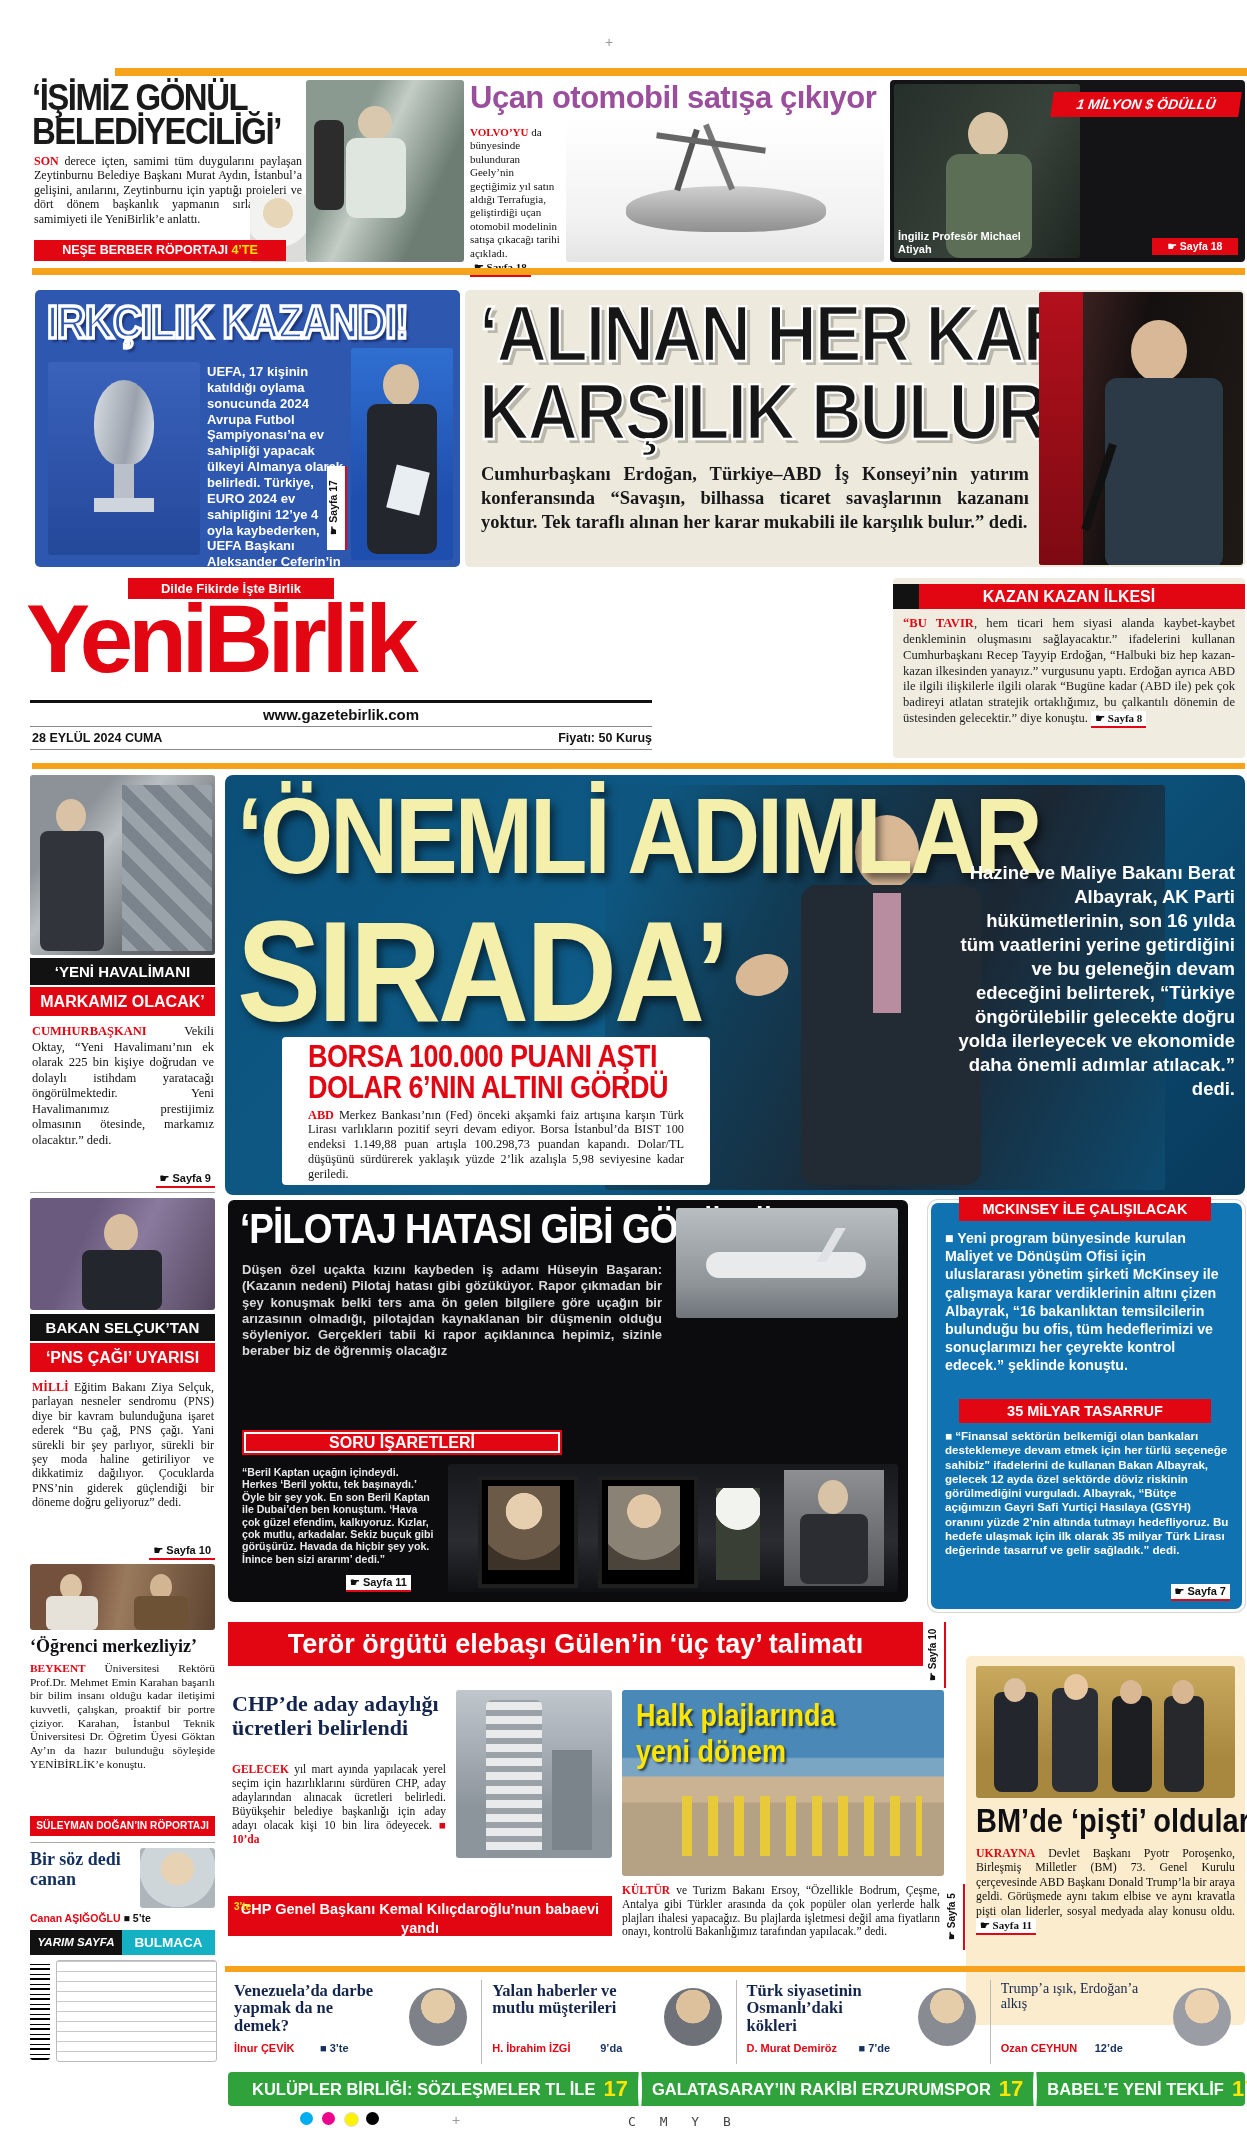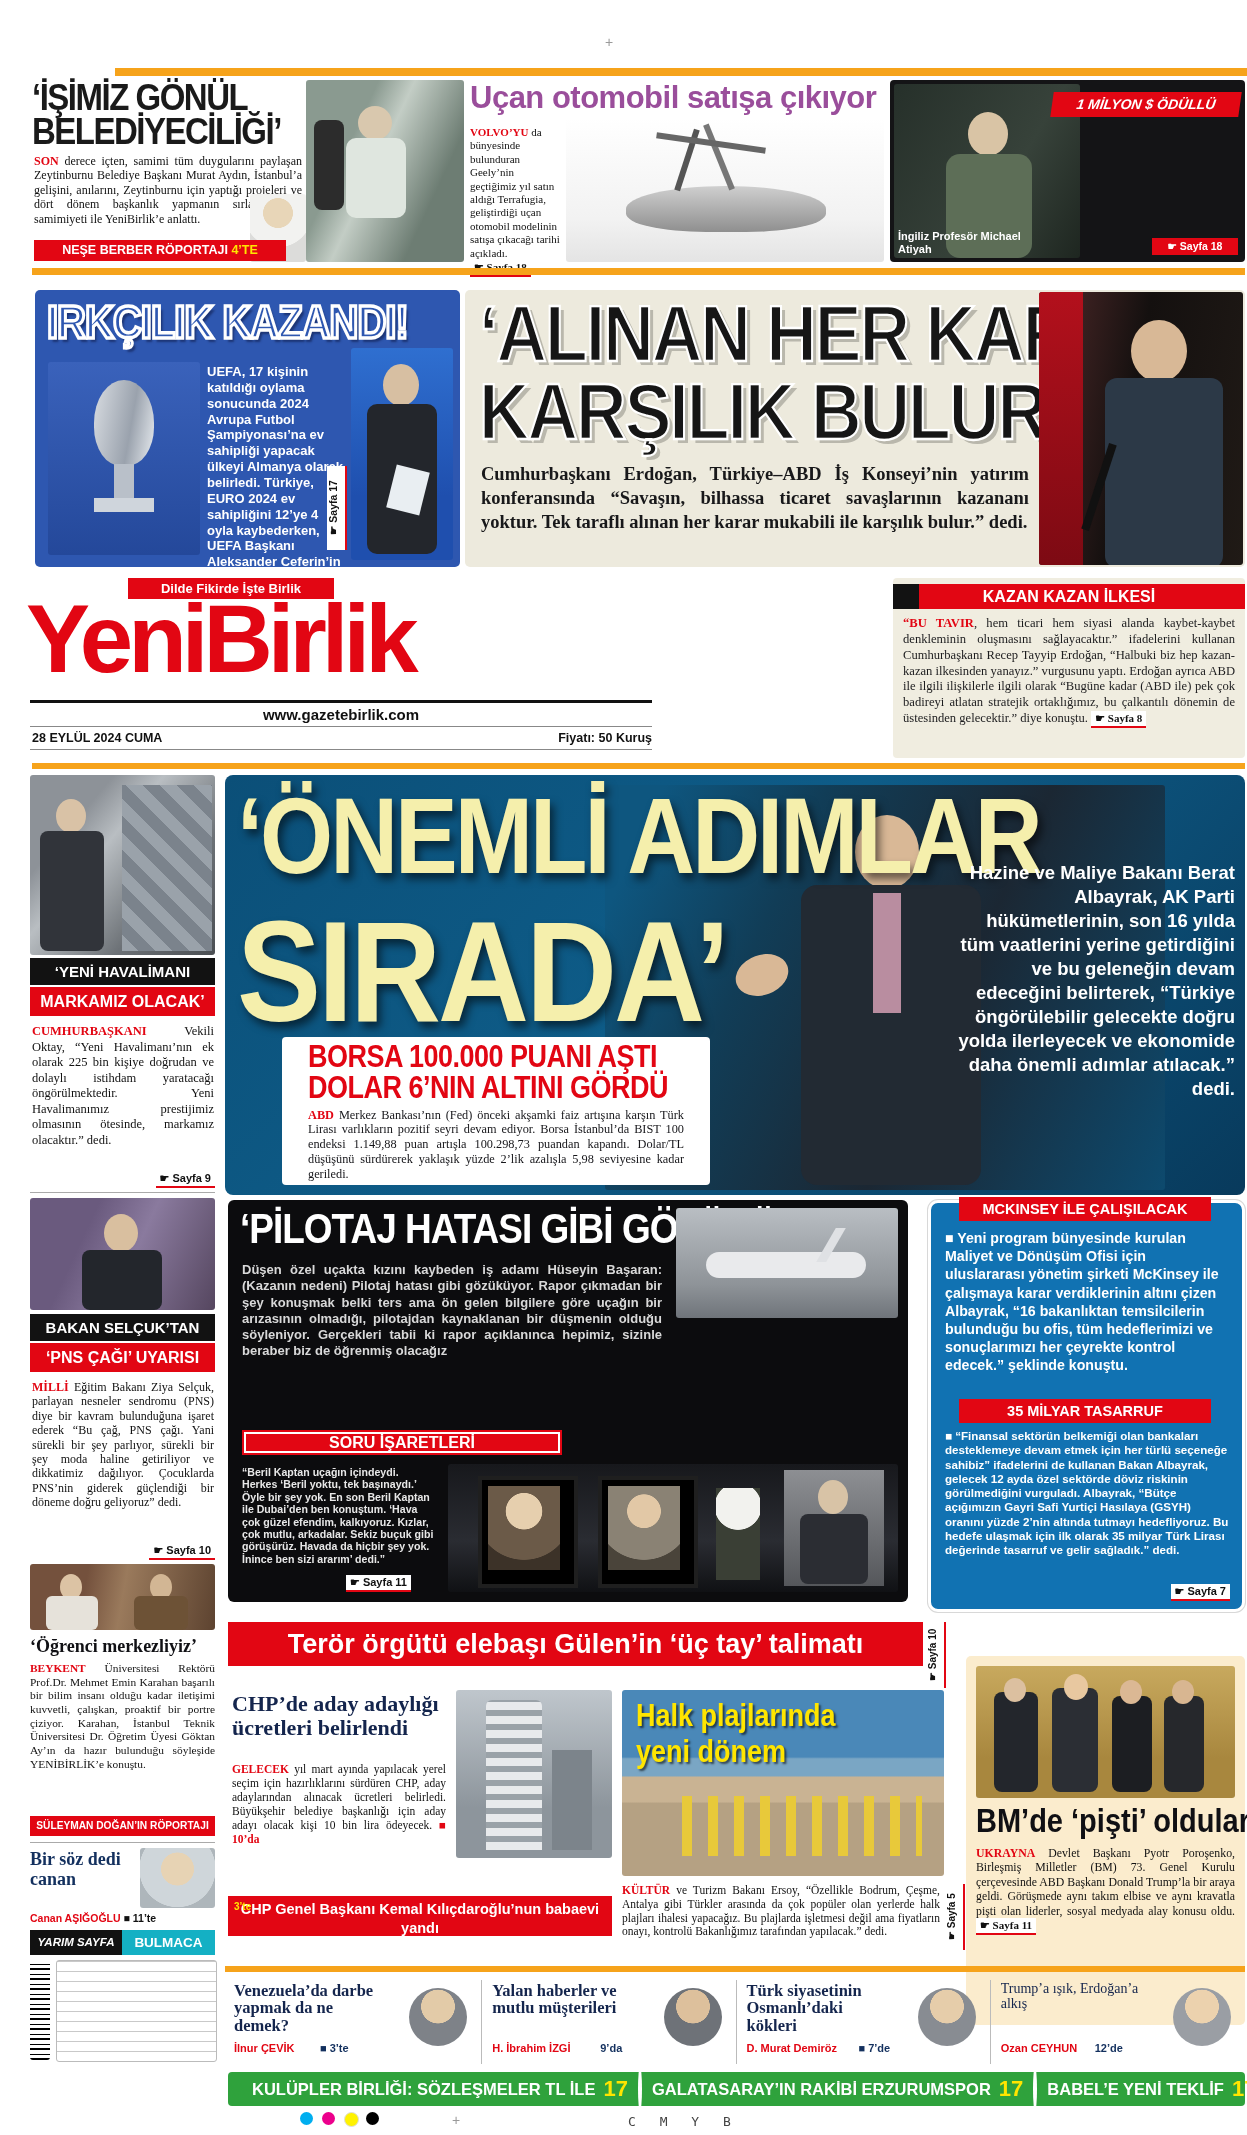--- a/index.html
+++ b/index.html
@@ -160,21 +160,21 @@
   <div class="b ser" style="left:30px;top:1662px;width:185px;font-size:11.4px;line-height:1.2;text-align:justify">
     <span class="lead">BEYKENT</span><span> Üniversitesi Rektörü Prof.Dr. Mehmet Emin Karahan başarılı bir bilim insanı olduğu kadar iletişimi kuvvetli, çalışkan, proaktif bir portre çiziyor. Karahan, İstanbul Teknik Üniversitesi Dr. Öğretim Üyesi Göktan Ay’ın da hazır bulunduğu söyleşide YENİBİRLİK’e konuştu.</span>
   </div>
   <div class="b rb" style="left:30px;top:1816px;width:185px;height:20px;font-size:10.2px;line-height:20px">SÜLEYMAN DOĞAN’IN RÖPORTAJI 16’DA</div>
   <div class="b" style="left:30px;top:1842px;width:185px;height:1px;background:#aaa"></div>
 
   <div class="b ser" style="left:30px;top:1850px;width:104px;font-size:18px;font-weight:700;line-height:1.1;color:#13305e">Bir söz dedi canan</div>
   <div class="ph" style="left:140px;top:1848px;width:75px;height:60px;background:radial-gradient(circle at 50% 35%,#e7d3b4 0 30%,#cfd6da 31% 70%,#aeb6bb 71%)"></div>
   <div class="b" style="left:30px;top:1912px;width:185px;font-size:10.5px;font-weight:700">
     <span style="color:#e20613">Canan AŞIĞOĞLU</span>
-    <span>■ 11’te</span>
+    <span>■ 5’te</span>
   </div>
 
   <div class="b blk" style="left:30px;top:1930px;width:92px;height:25px;font-size:11.5px;line-height:25px;font-style:italic">YARIM SAYFA</div>
   <div class="b" style="left:122px;top:1930px;width:93px;height:25px;background:#14b0c4;color:#fff;font-weight:900;font-size:13.5px;line-height:25px;text-align:center">BULMACA</div>
   <div class="ph" style="left:56px;top:1960px;width:159px;height:100px;border:1px solid #bbb;background:repeating-linear-gradient(0deg,#fff 0 9px,#c9c9c9 9px 10px),repeating-linear-gradient(90deg,#fff 0 9px,#c9c9c9 9px 10px)"></div>
   <div class="ph" style="left:30px;top:1960px;width:20px;height:100px;background:repeating-linear-gradient(0deg,#000 0 2px,#fff 2px 5px,#000 5px 6px,#fff 6px 10px)"></div>
 
   <div class="b" style="left:225px;top: 775px;width:1020px;height:420px;background:linear-gradient(135deg,#0b4f78,#0e5c88 45%,#083a5c);border-radius:8px">
     <div class="ph" style="left:380px;top:10px;width:560px;height:405px;background:linear-gradient(115deg,#0e567f 0 8%,#113d57 30%,#1b2733 60%,#0d4a6e)">
       <div style="position:absolute;left:250px;top:30px;width:64px;height:74px;border-radius:50%;background:#d9b896"></div>

